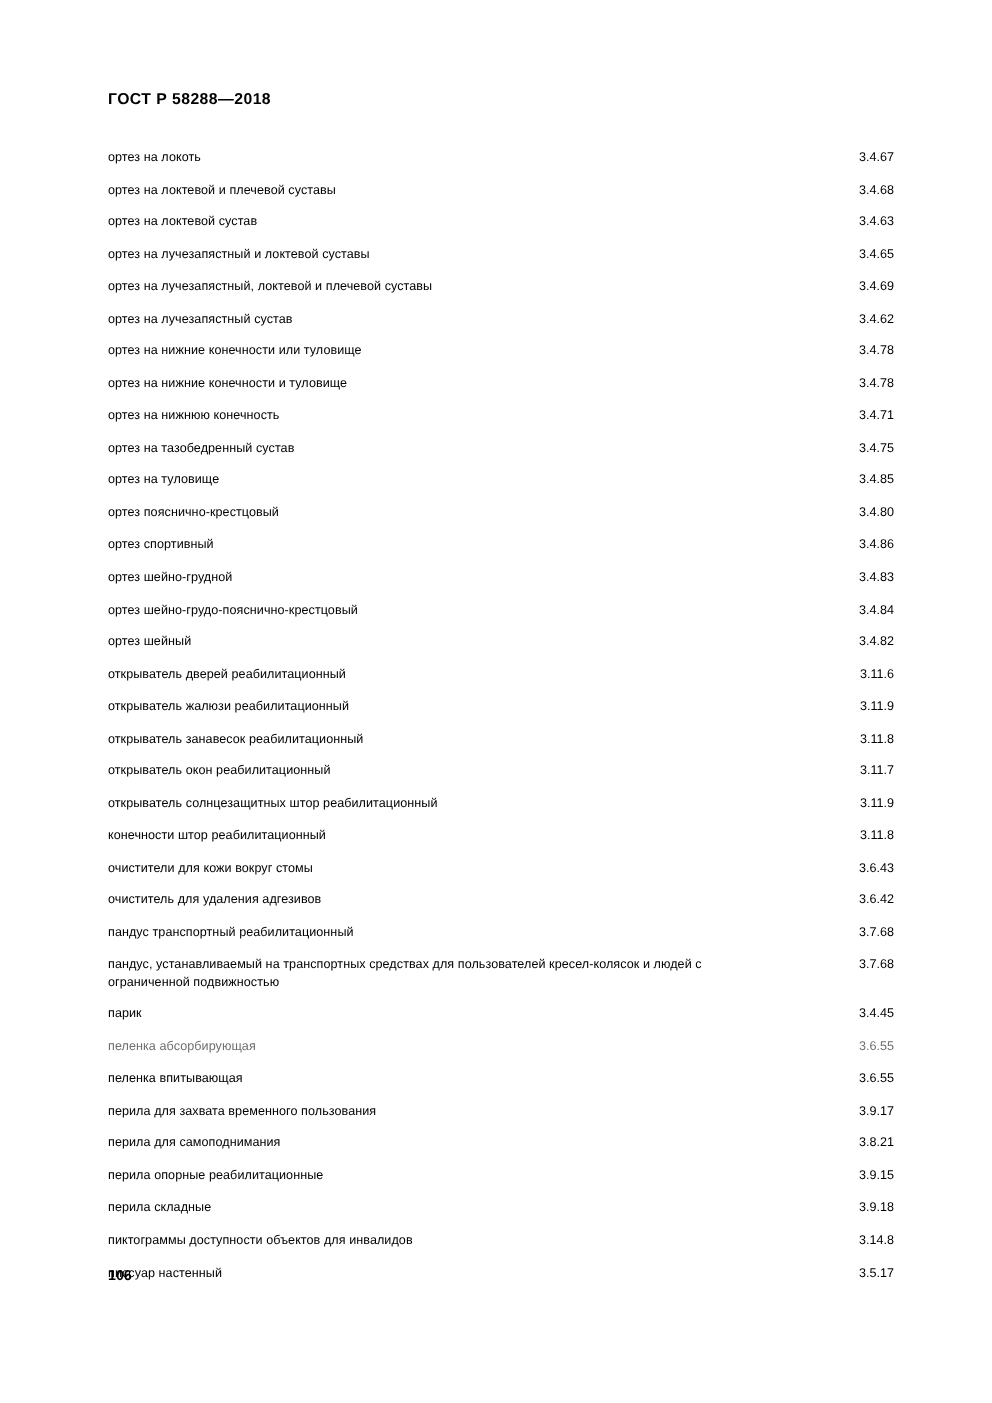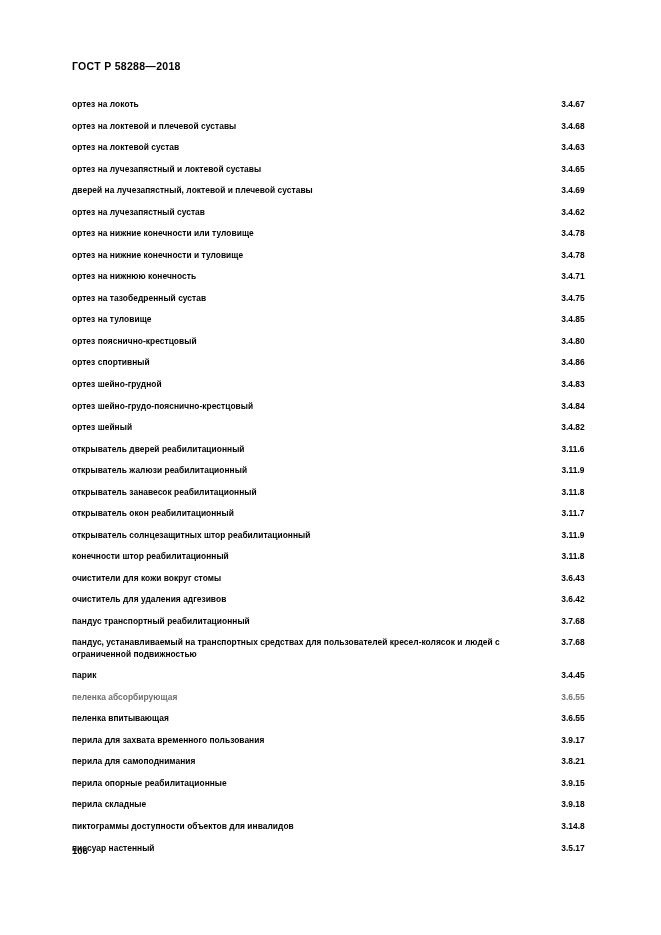--- a/index.html
+++ b/index.html
@@ -30,41 +30,40 @@
     font-size: 10.5px;
     font-weight: bold;
     letter-spacing: 0.3px;
     color: #000;
   }
   .index-list {
     position: absolute;
     left: 72px;
     top: 94px;
     width: 524px;
-    font-weight: bold;
   }
   .index-row {
     display: flex;
     align-items: flex-start;
     justify-content: space-between;
     font-size: 8.4px;
     line-height: 1.35;
     padding: 5.1px 0 5.1px 0;
     color: #000;
   }
   .index-row .term {
     flex: 0 1 auto;
     max-width: 452px;
     padding-right: 12px;
     letter-spacing: 0.05px;
   }
   .index-row .ref {
     flex: 0 0 auto;
     width: 46px;
-    text-align: center;
+    text-align: right;
     white-space: nowrap;
   }
   .index-row.faint .term,
   .index-row.faint .ref {
     color: #6f6f6f;
   }
   .page-number {
     position: absolute;
     left: 72px;
     top: 845px;
@@ -92,21 +91,21 @@
       </div>
       <div class="index-row">
         <div class="term">ортез на локтевой сустав</div>
         <div class="ref">3.4.63</div>
       </div>
       <div class="index-row">
         <div class="term">ортез на лучезапястный и локтевой суставы</div>
         <div class="ref">3.4.65</div>
       </div>
       <div class="index-row">
-        <div class="term">дверей на лучезапястный, локтевой и плечевой суставы</div>
+        <div class="term">ортез на лучезапястный, локтевой и плечевой суставы</div>
         <div class="ref">3.4.69</div>
       </div>
       <div class="index-row">
         <div class="term">ортез на лучезапястный сустав</div>
         <div class="ref">3.4.62</div>
       </div>
       <div class="index-row">
         <div class="term">ортез на нижние конечности или туловище</div>
         <div class="ref">3.4.78</div>
       </div>

